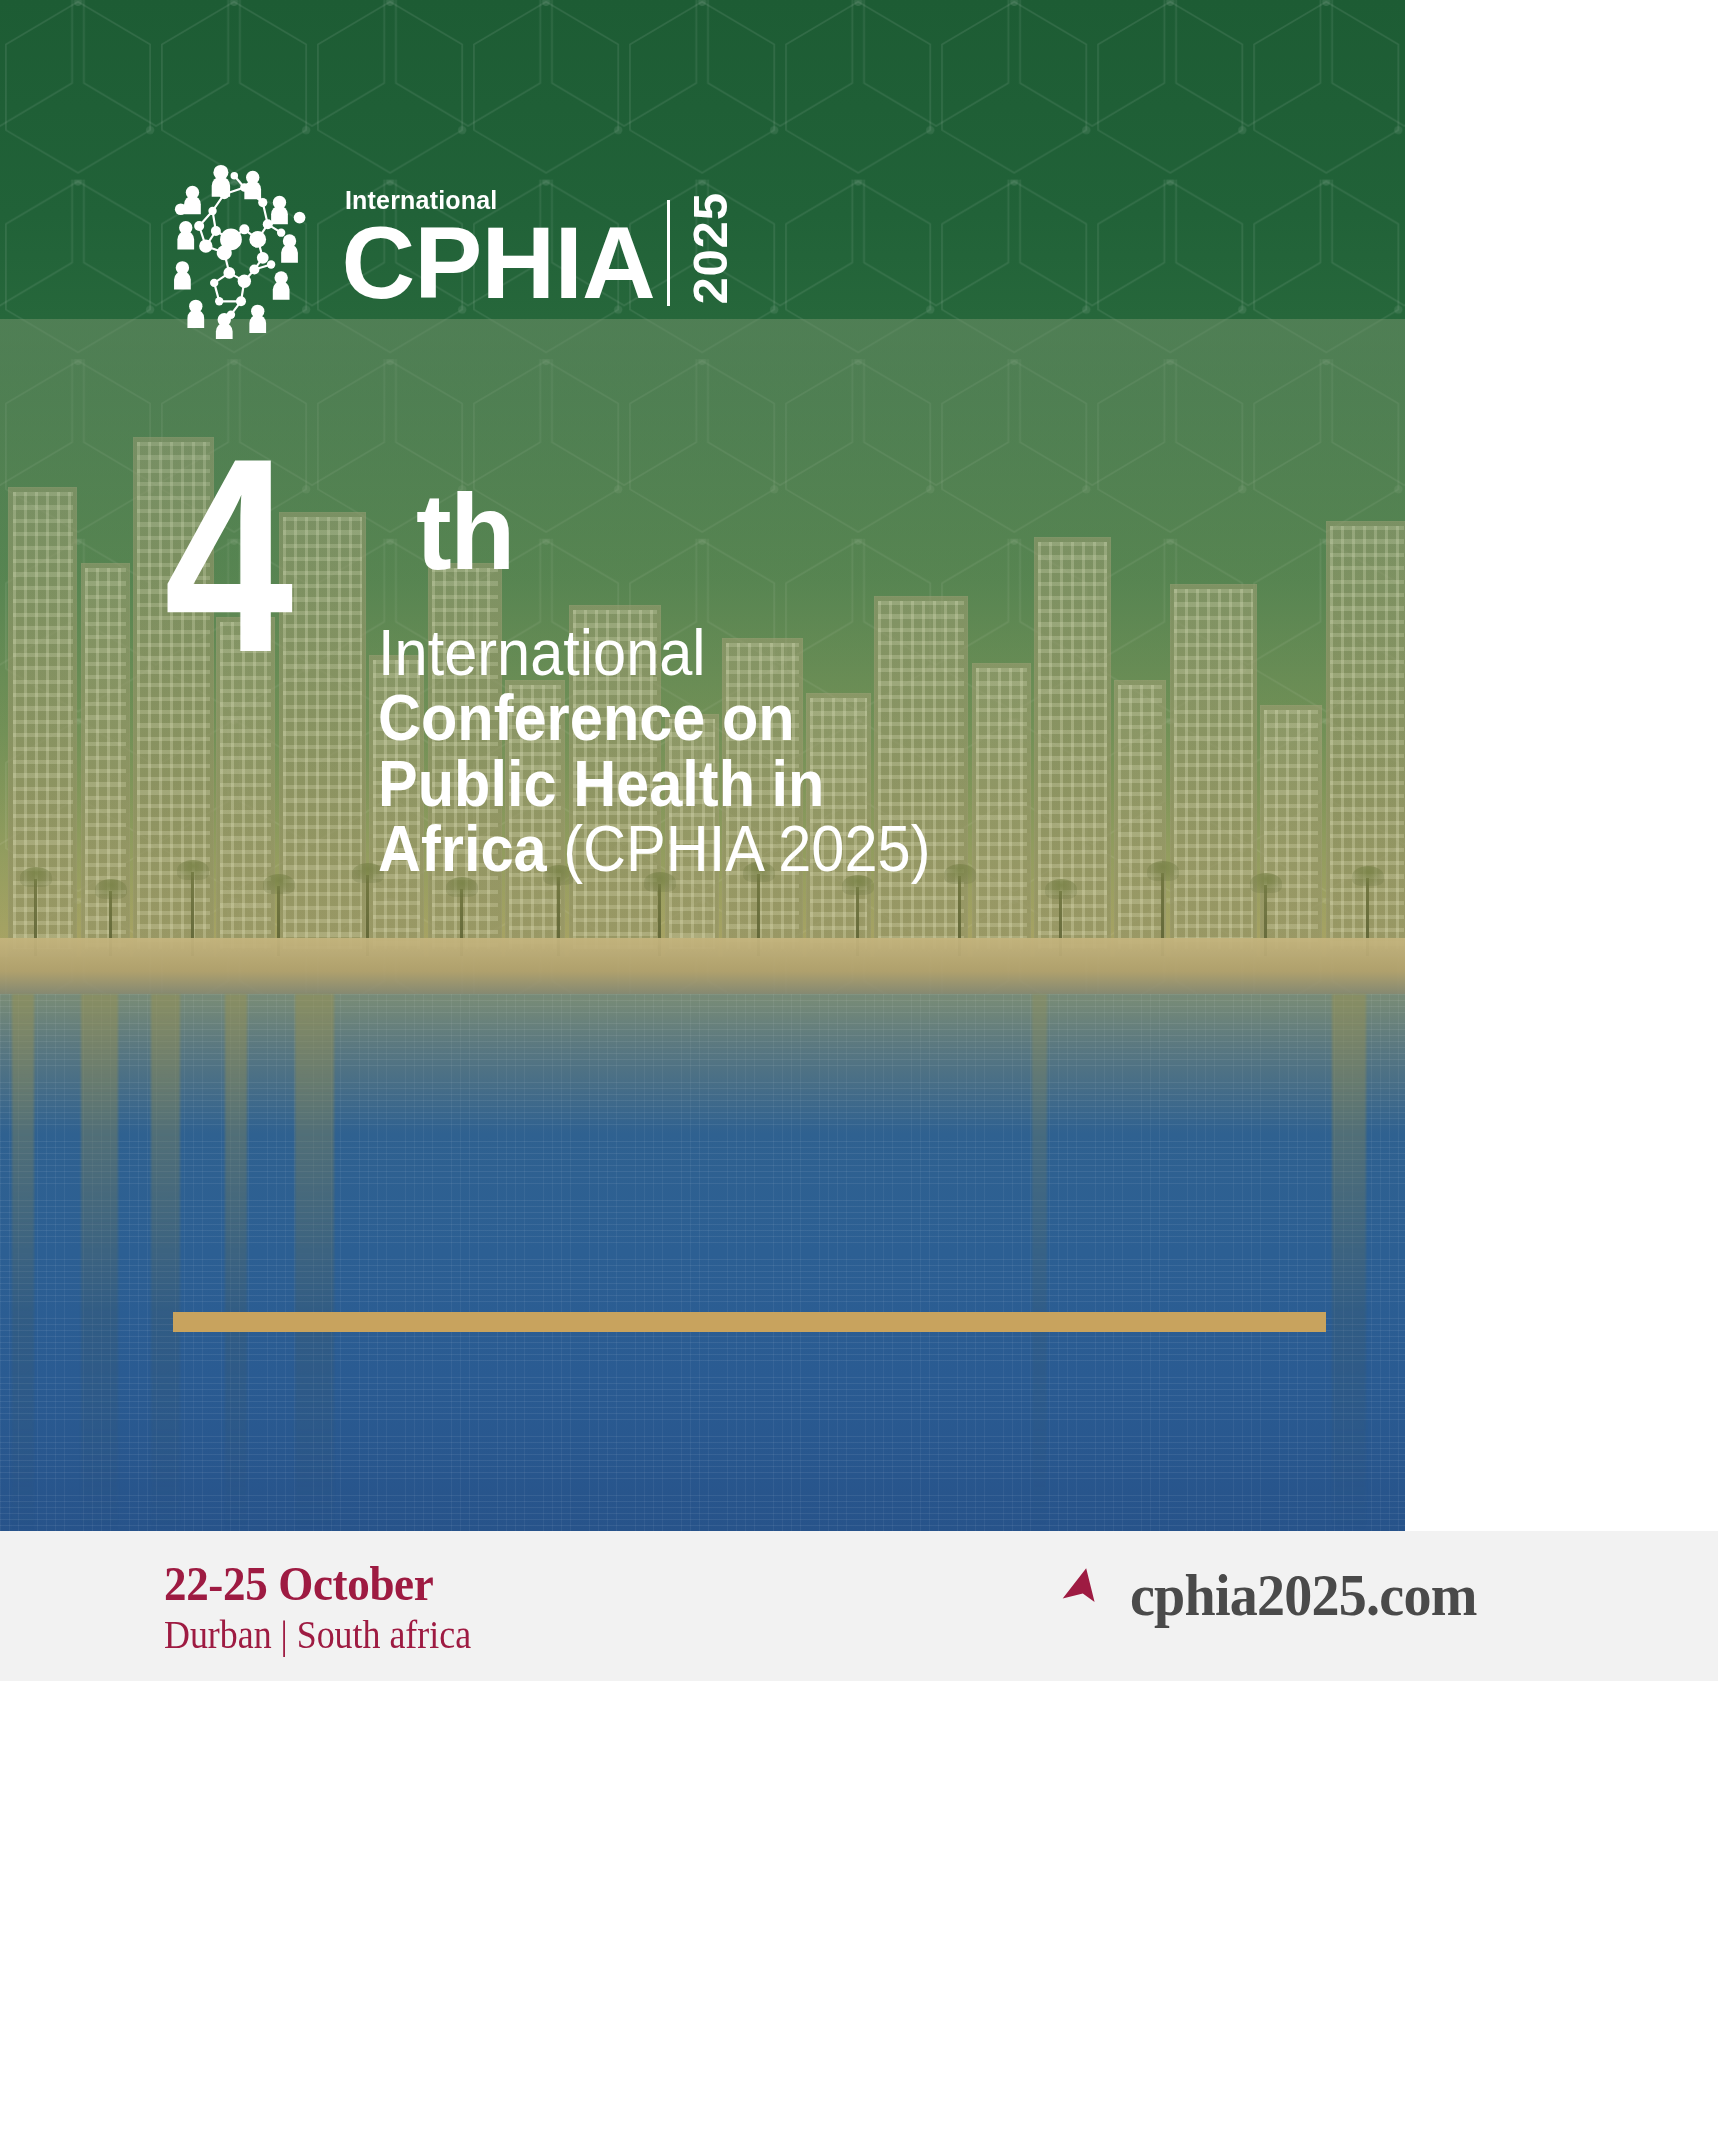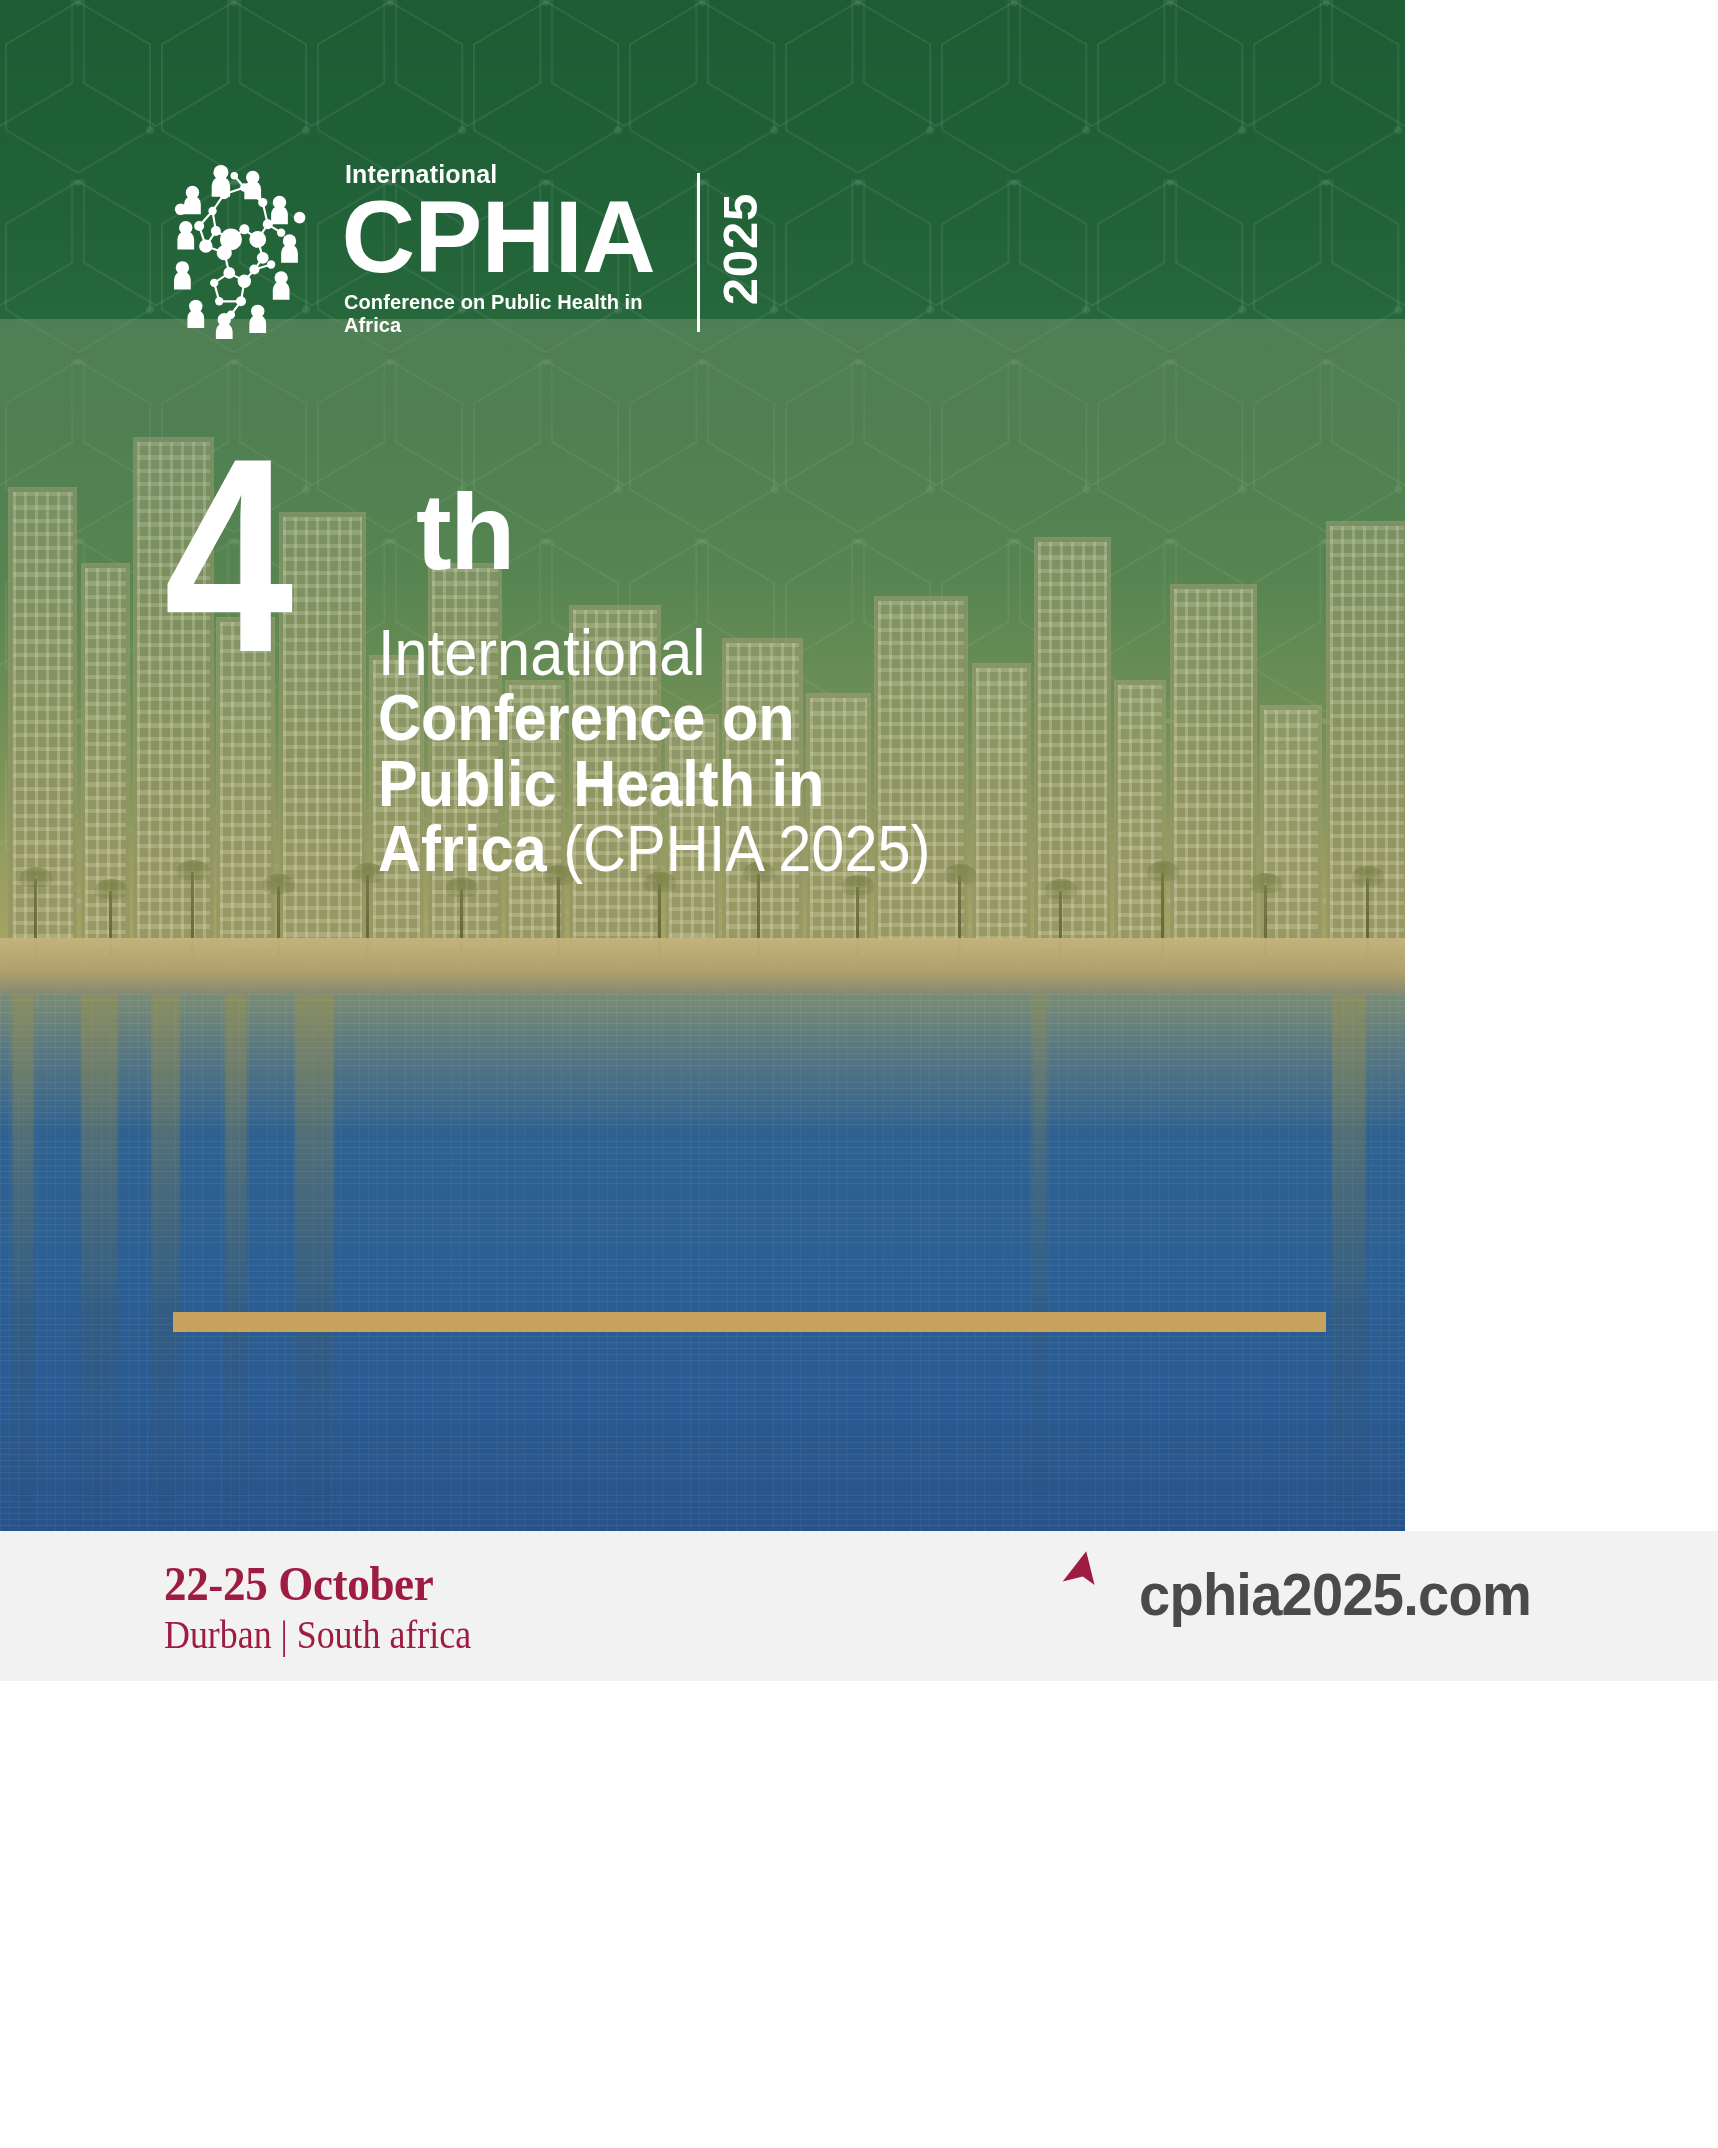--- a/index.html
+++ b/index.html
@@ -107,21 +107,21 @@
 
   
   .info-strip { position:absolute; left:0; top:1531px; width:1718px; height:150px;
     background:#f2f2f2; }
   .dates { position:absolute; left:164px; top:27px;font-family:Liberation Serif, serif; }
   .d-main { font-size:49px; line-height:1.05; font-weight:700; color:#9e1b42;
     letter-spacing:-0.4px; transform:scaleX(.92); transform-origin:left center; }
   .d-sub { font-size:39px; line-height:1.12; font-weight:400; color:#9e1b42;
     margin-top:3.4px; transform:scaleX(.92); transform-origin:left center; }
   .site { position:absolute; left:1061px; top:30px; display:flex;
-    gap:31px; }
+    align-items:center; gap:22px;font-family:Liberation Serif, serif; }
   .site-mark { width:47px; height:47px; margin-top:-13.4px; }
   .site-url { font-size:59px; font-weight:700; color:#4a4a4a; letter-spacing:-0.8px;
     transform:scaleX(.95); transform-origin:left center; }
 
   
   .partners { position:absolute; left:0; top:1682px; width:1718px; height:467px;
     background:#ffffff; }
 </style>
 </head>
 <body>
@@ -281,21 +281,20 @@
               <circle cx="84" cy="20" r="4.5"></circle>
             <circle cx="128" cy="126" r="5"></circle>
           </g>
         </g>
       </svg>
 
       <div class="logo-text">
         <div class="logo-words">
           <div class="logo-intl">International</div>
           <div class="logo-cphia">CPHIA</div>
-          <div class="logo-sub">Conference on Public Health in Africa</div>
         </div>
         <div class="logo-divider"></div>
         <div class="logo-year">2025</div>
       </div>
     </div>
 
     <div class="title-block">
       <div class="big-four">4</div>
       <div class="ord">th</div>
       <div class="title-lines">

